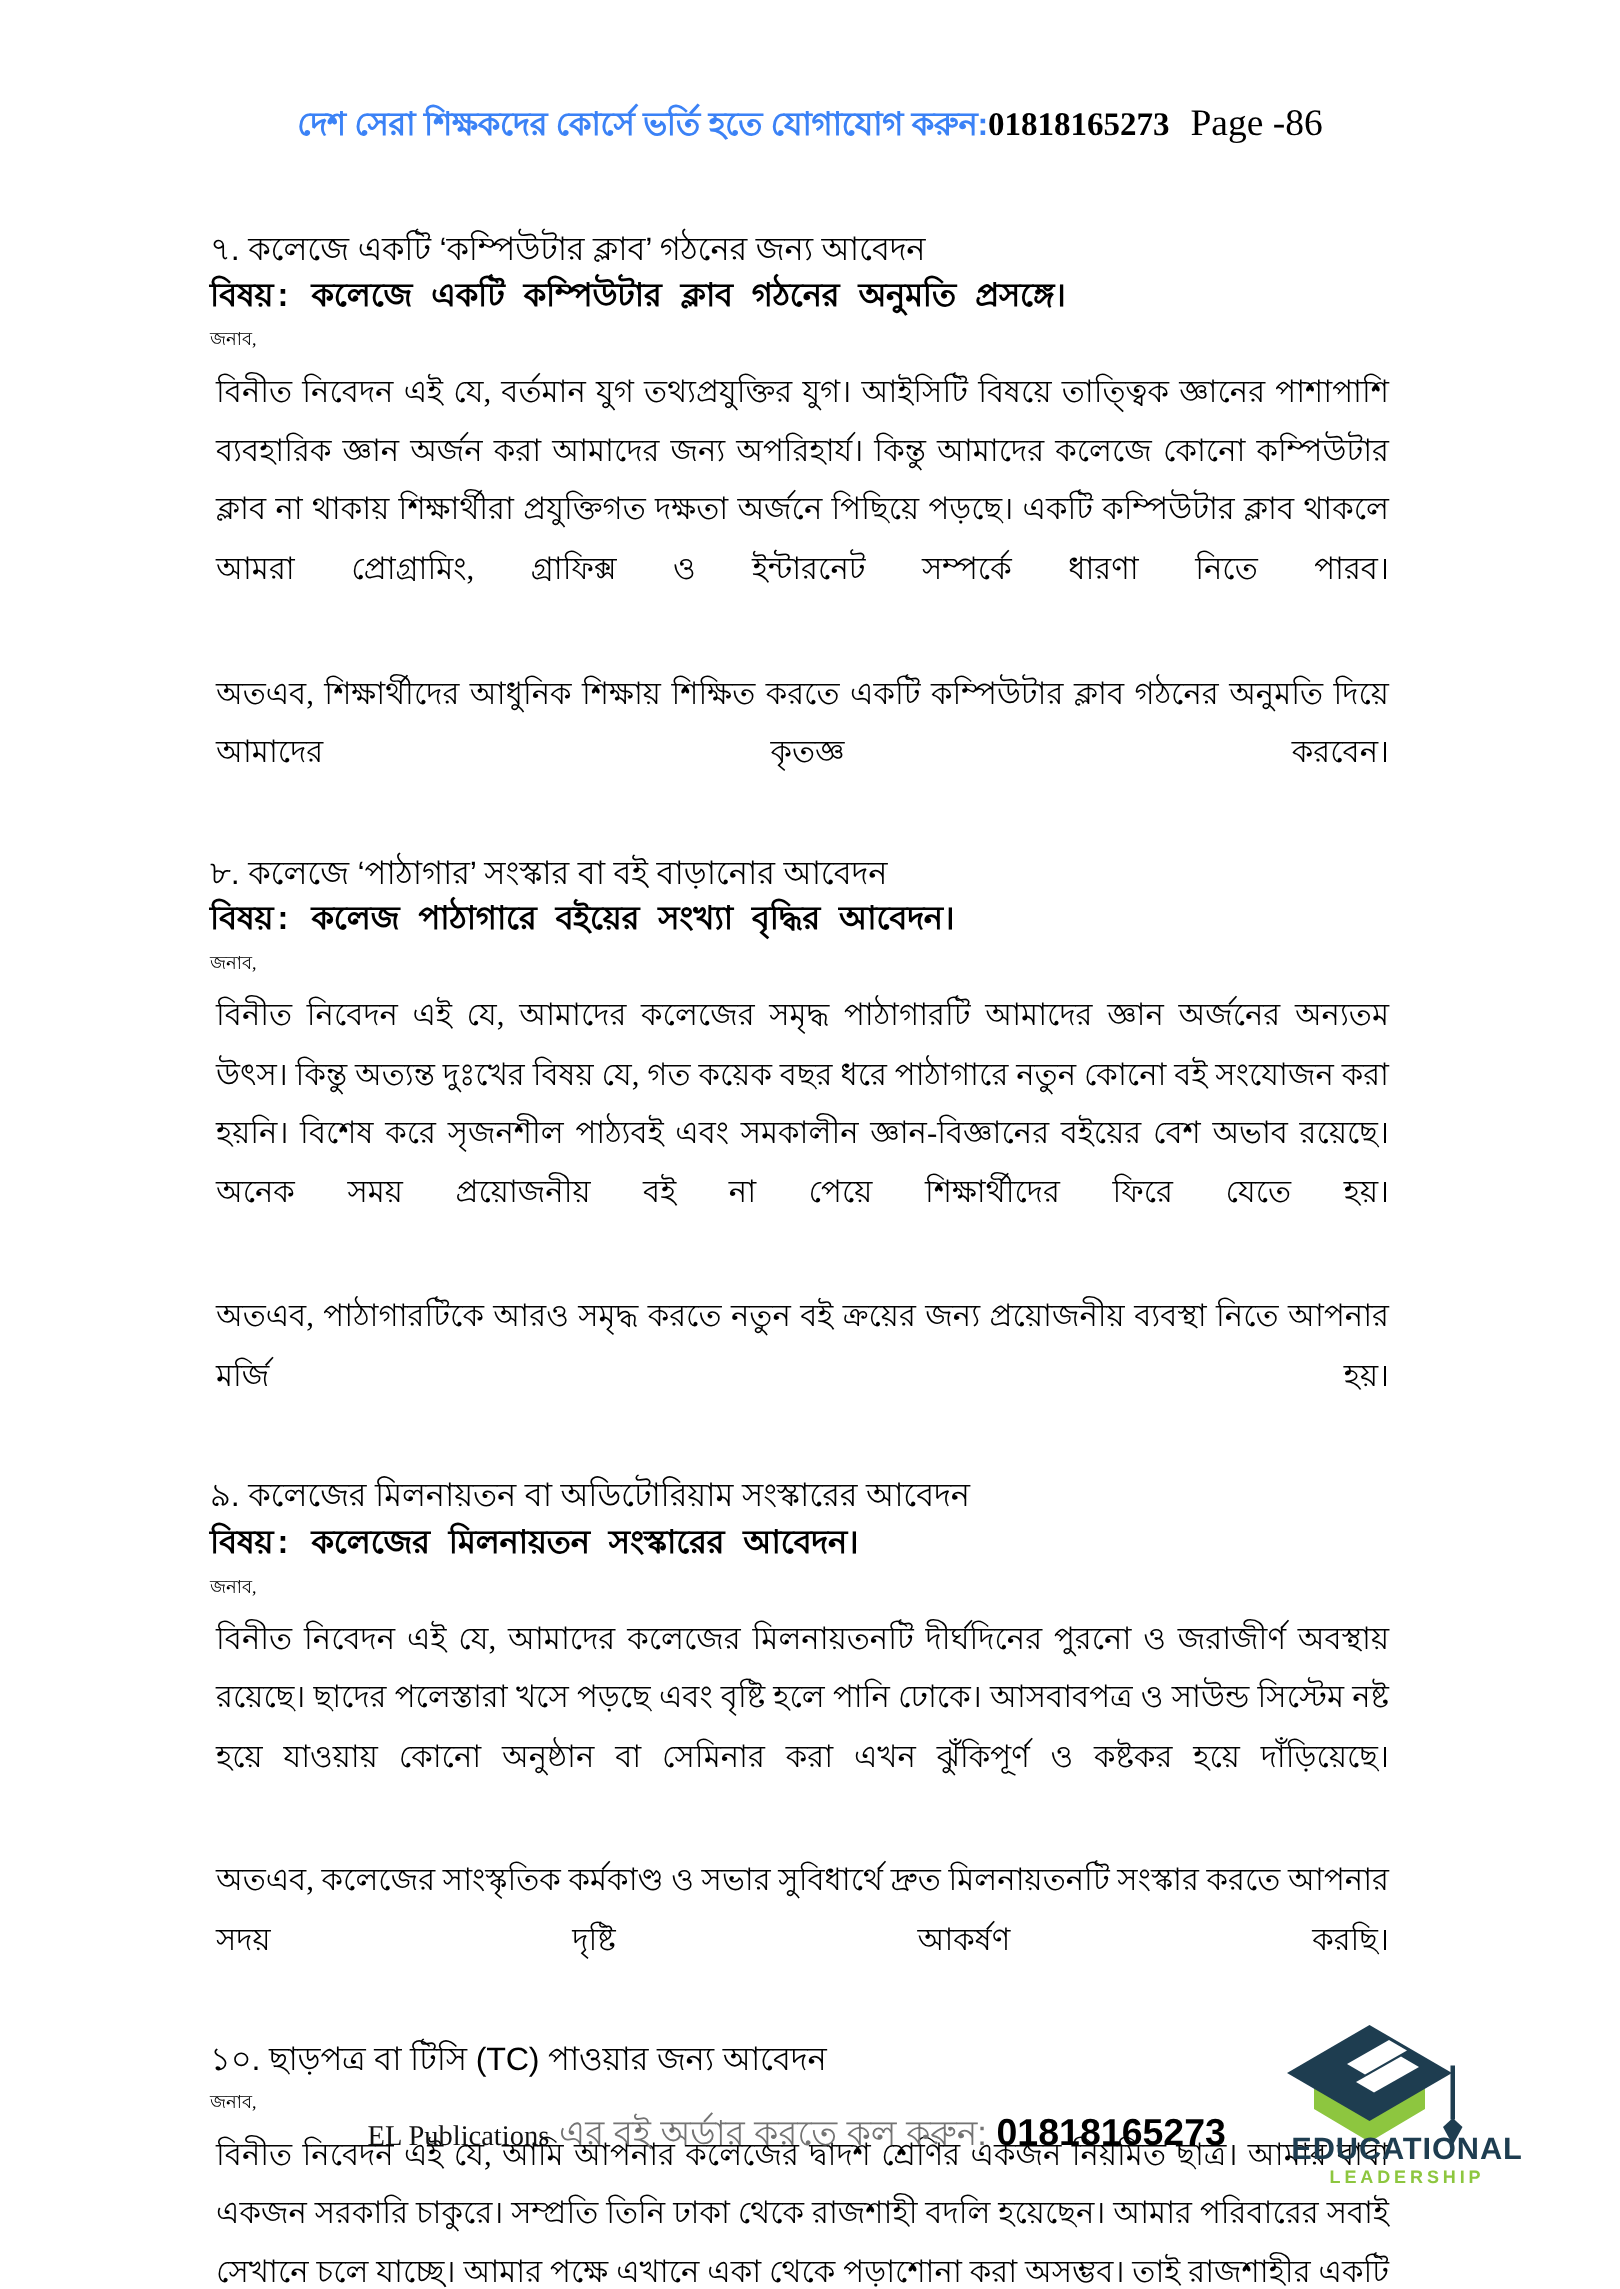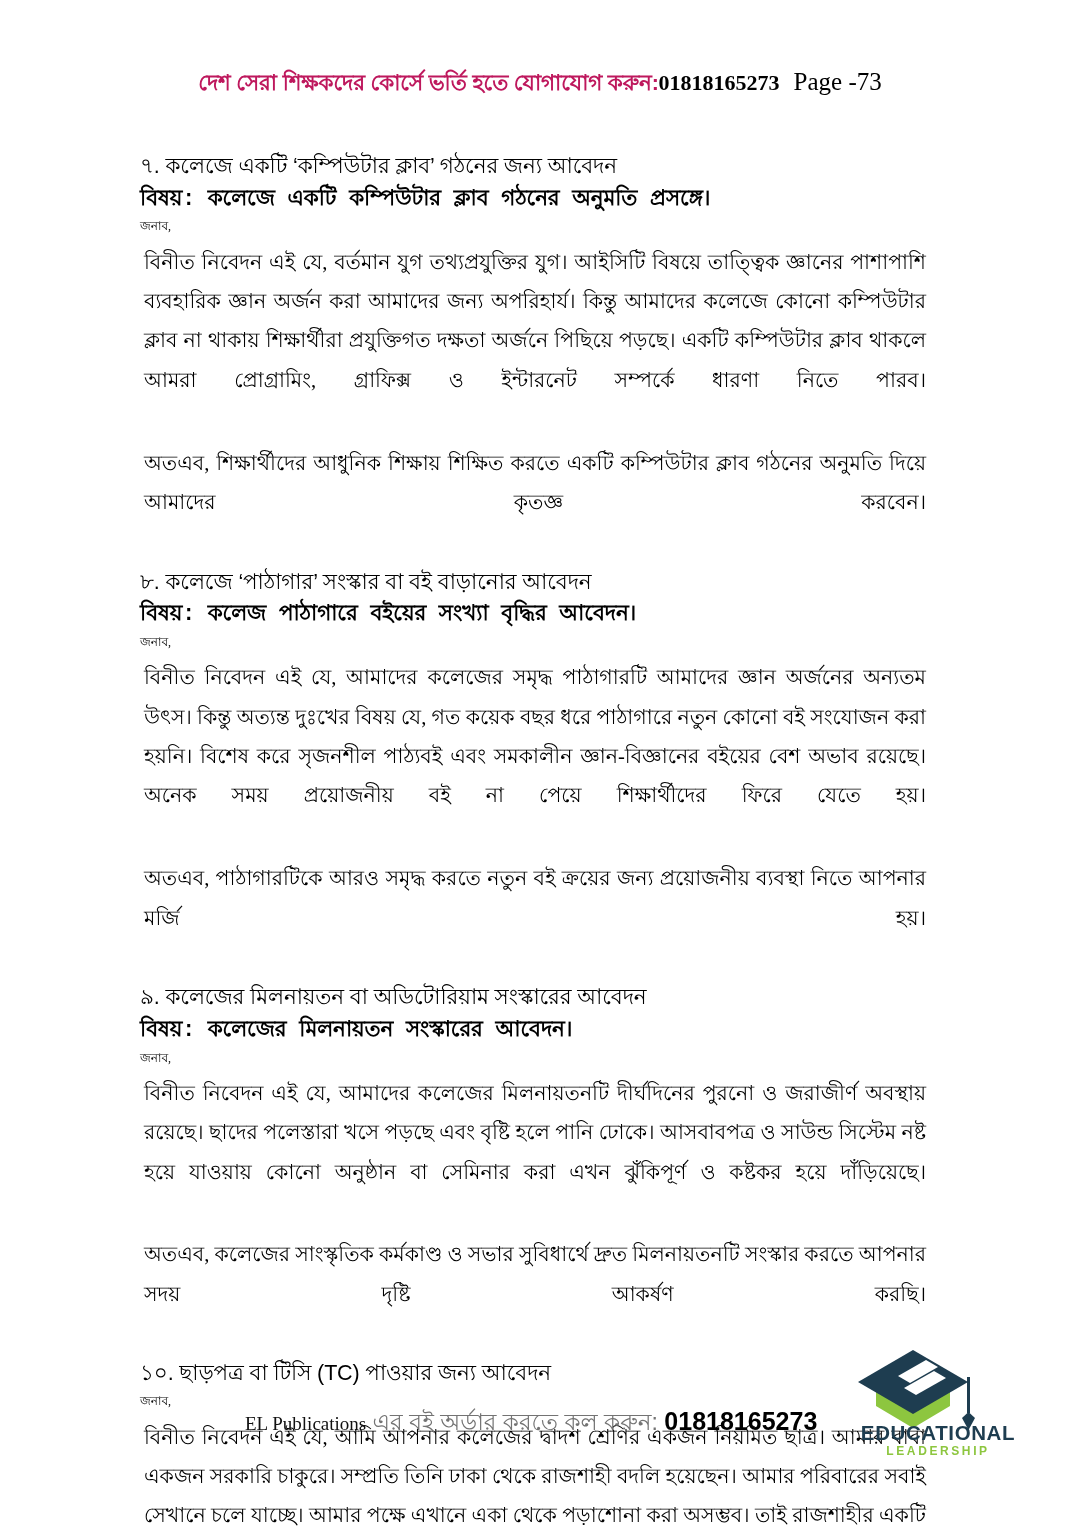--- a/index.html
+++ b/index.html
@@ -29,21 +29,21 @@
     left: 0;
     right: 0;
     text-align: center;
     white-space: nowrap;
   }
   .header-bn {
     font-family: "Liberation Sans", "DejaVu Sans", sans-serif;
     font-weight: bold;
     font-size: 21.5px;
     letter-spacing: -0.2px;
-    color: #be185d;
+    color: #3b82f6;
   }
   .header-phone {
     font-family: "Liberation Serif", serif;
     font-weight: bold;
     font-size: 22px;
   }
   .header-page {
     font-family: "Liberation Serif", "DejaVu Serif", serif;
     font-size: 25px;
     font-weight: normal;
@@ -164,21 +164,21 @@
     color: #8dc63f;
     line-height: 1.25;
   }
 </style>
 </head>
 <body>
 
 <div class="page">
 
   <div class="page-header">
-    <span class="header-bn">দেশ সেরা শিক্ষকদের কোর্সে ভর্তি হতে যোগাযোগ করুন:</span><span class="header-phone">01818165273</span><span class="header-page">Page -73</span>
+    <span class="header-bn">দেশ সেরা শিক্ষকদের কোর্সে ভর্তি হতে যোগাযোগ করুন:</span><span class="header-phone">01818165273</span><span class="header-page">Page -86</span>
   </div>
 
   <div class="content">
 
     <div class="block">
       <p class="sec-title">৭. কলেজে একটি ‘কম্পিউটার ক্লাব’ গঠনের জন্য আবেদন</p>
       <p class="sec-subject">বিষয়: কলেজে একটি কম্পিউটার ক্লাব গঠনের অনুমতি প্রসঙ্গে।</p>
       <p class="salutation">জনাব,</p>
       <p class="para">বিনীত নিবেদন এই যে, বর্তমান যুগ তথ্যপ্রযুক্তির যুগ। আইসিটি বিষয়ে তাত্ত্বিক জ্ঞানের পাশাপাশি ব্যবহারিক জ্ঞান অর্জন করা আমাদের জন্য অপরিহার্য। কিন্তু আমাদের কলেজে কোনো কম্পিউটার ক্লাব না থাকায় শিক্ষার্থীরা প্রযুক্তিগত দক্ষতা অর্জনে পিছিয়ে পড়ছে। একটি কম্পিউটার ক্লাব থাকলে আমরা প্রোগ্রামিং, গ্রাফিক্স ও ইন্টারনেট সম্পর্কে ধারণা নিতে পারব।</p>
       <p class="para">অতএব, শিক্ষার্থীদের আধুনিক শিক্ষায় শিক্ষিত করতে একটি কম্পিউটার ক্লাব গঠনের অনুমতি দিয়ে আমাদের কৃতজ্ঞ করবেন।</p>

